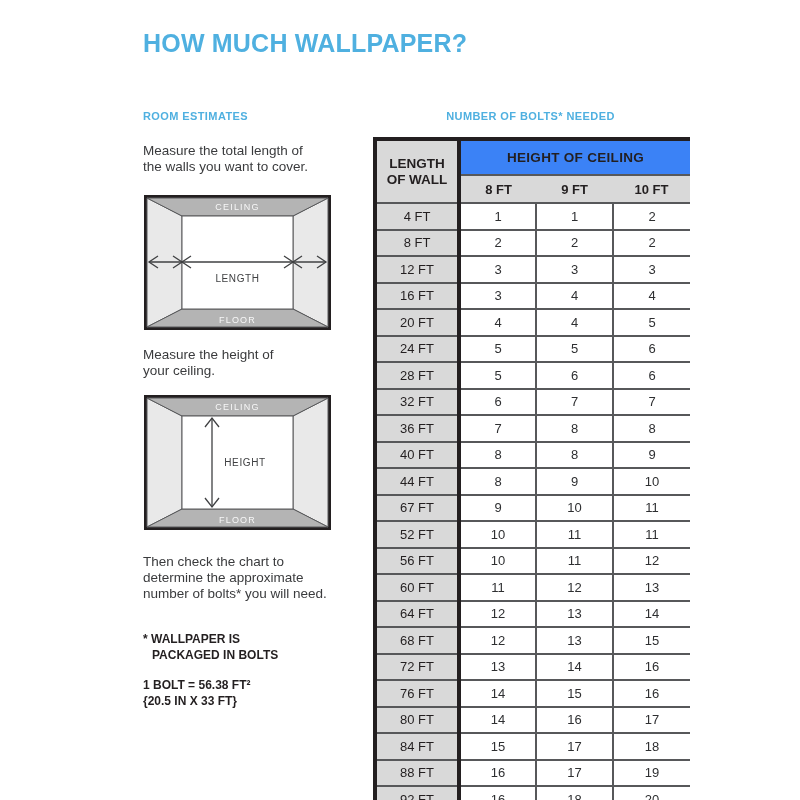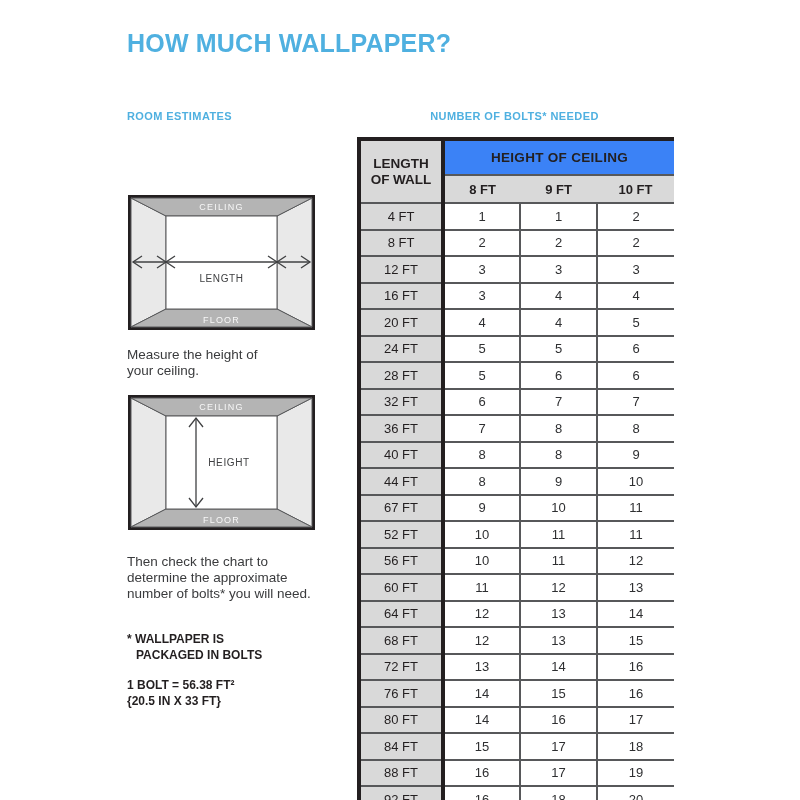--- a/index.html
+++ b/index.html
@@ -1,18 +1,18 @@
 <!DOCTYPE html>
 <html><head>
 <meta charset="utf-8">
 <style>
   html,body{margin:0;padding:0;background:#ffffff;}
   .page{
     position:relative;width:718px;height:800px;background:#ffffff;overflow:hidden;
-    font-family:"Liberation Sans", sans-serif;color:#3a3b3d;
+    font-family:"Liberation Sans", sans-serif;color:#3a3b3d;margin-left:16px;
   }
   .abs{position:absolute;}
   .page-title{
     left:127px;top:29px;font-size:25px;font-weight:bold;color:#4FB0E0;letter-spacing:0.2px;
   }
   .section-heading{
     font-size:11px;font-weight:bold;color:#4FB0E0;letter-spacing:0.4px;
   }
   .body-text{
     font-size:13.5px;line-height:16px;color:#3a3b3d;white-space:pre-line;
@@ -63,20 +63,22 @@
 </style>
 </head>
 <body>
 
 <div class="page">
 
   <div class="abs page-title">HOW MUCH WALLPAPER?</div>
 
   <div class="abs section-heading" style="left:127px;top:110px;">ROOM ESTIMATES</div>
 
+  <div class="abs body-text" style="left:127px;top:143px;width:220px;">Measure the total length of
+the walls you want to cover.</div>
 
   <svg class="abs diagram" style="top:195px;" width="187" height="135" viewBox="0 0 187 135">
     <rect x="1.5" y="1.5" width="184" height="132" fill="#ffffff" stroke="#231f20" stroke-width="3"></rect>
     <polygon points="3,3 38,21 38,114 3,132" fill="#e9e9e9" stroke="#58595b" stroke-width="1"></polygon>
     <polygon points="184,3 149,21 149,114 184,132" fill="#e9e9e9" stroke="#58595b" stroke-width="1"></polygon>
     <polygon points="3,3 184,3 149,21 38,21" fill="#b4b4b4" stroke="#58595b" stroke-width="1"></polygon>
     <polygon points="3,132 184,132 149,114 38,114" fill="#b4b4b4" stroke="#58595b" stroke-width="1"></polygon>
     <rect x="38" y="21" width="111" height="93" fill="#ffffff" stroke="#58595b" stroke-width="1"></rect>
     <g stroke="#3f4042" stroke-width="1.3" fill="none">
       <line x1="5" y1="67" x2="182" y2="67"></line>

